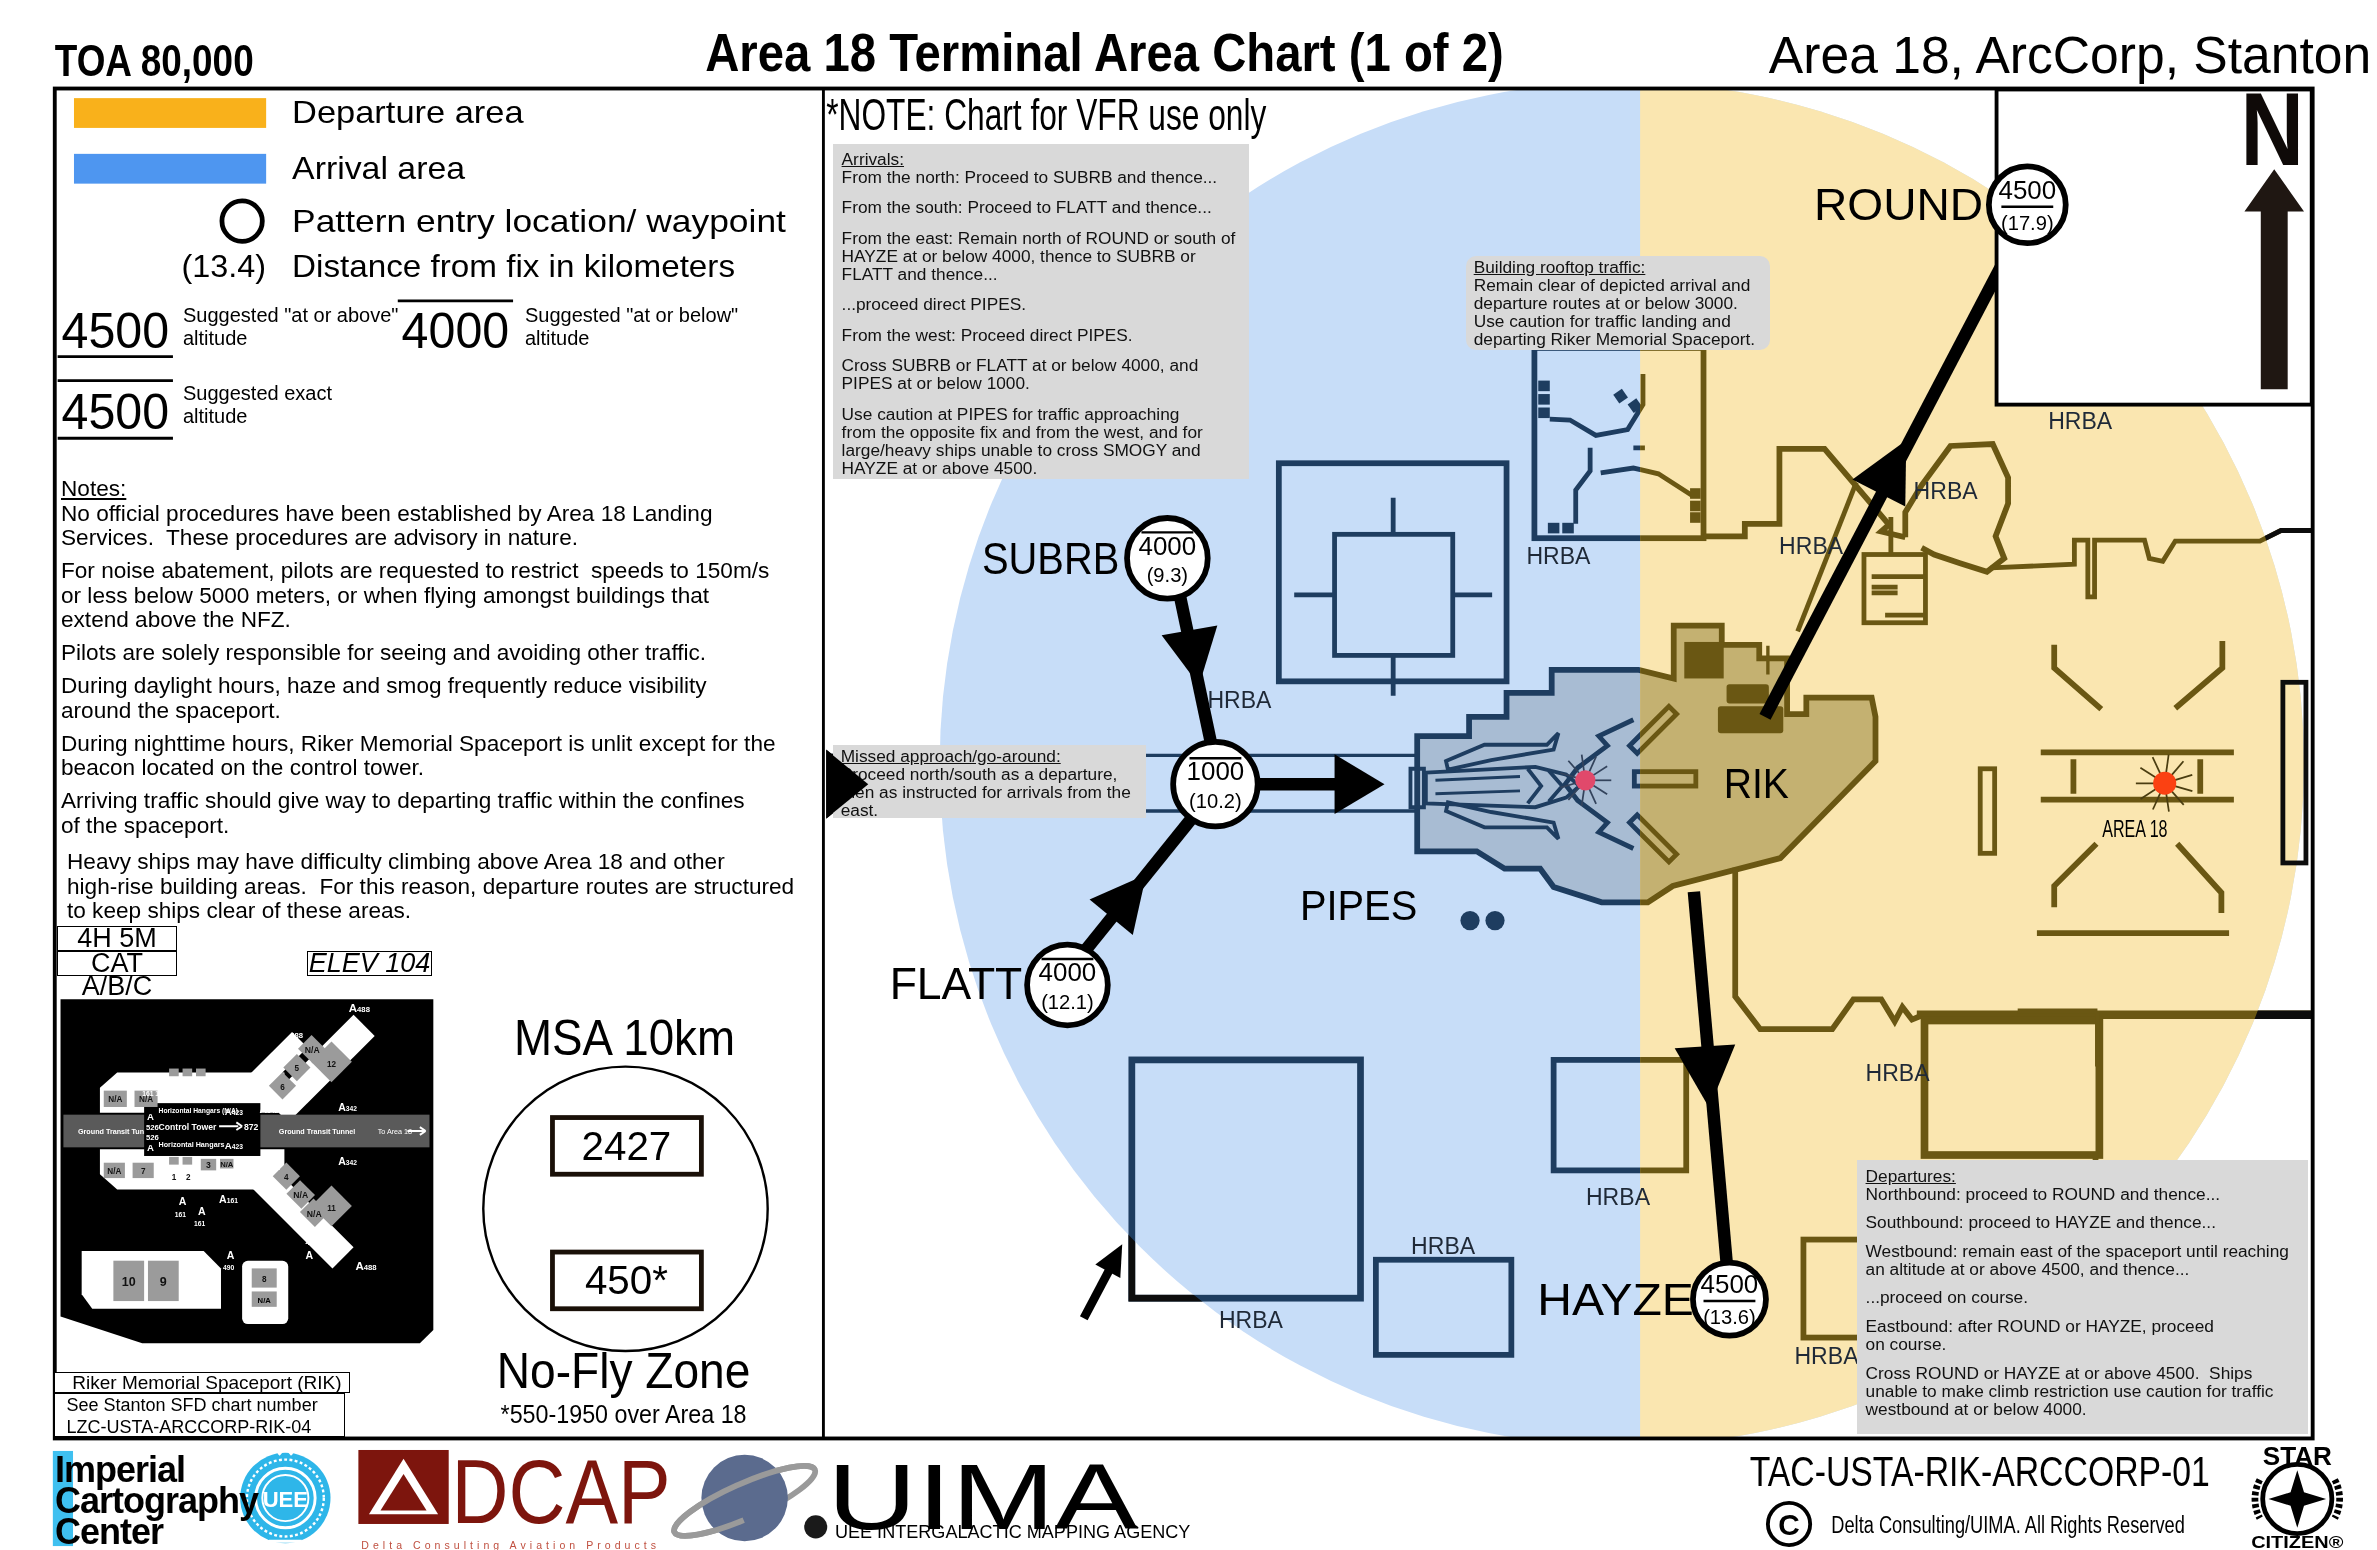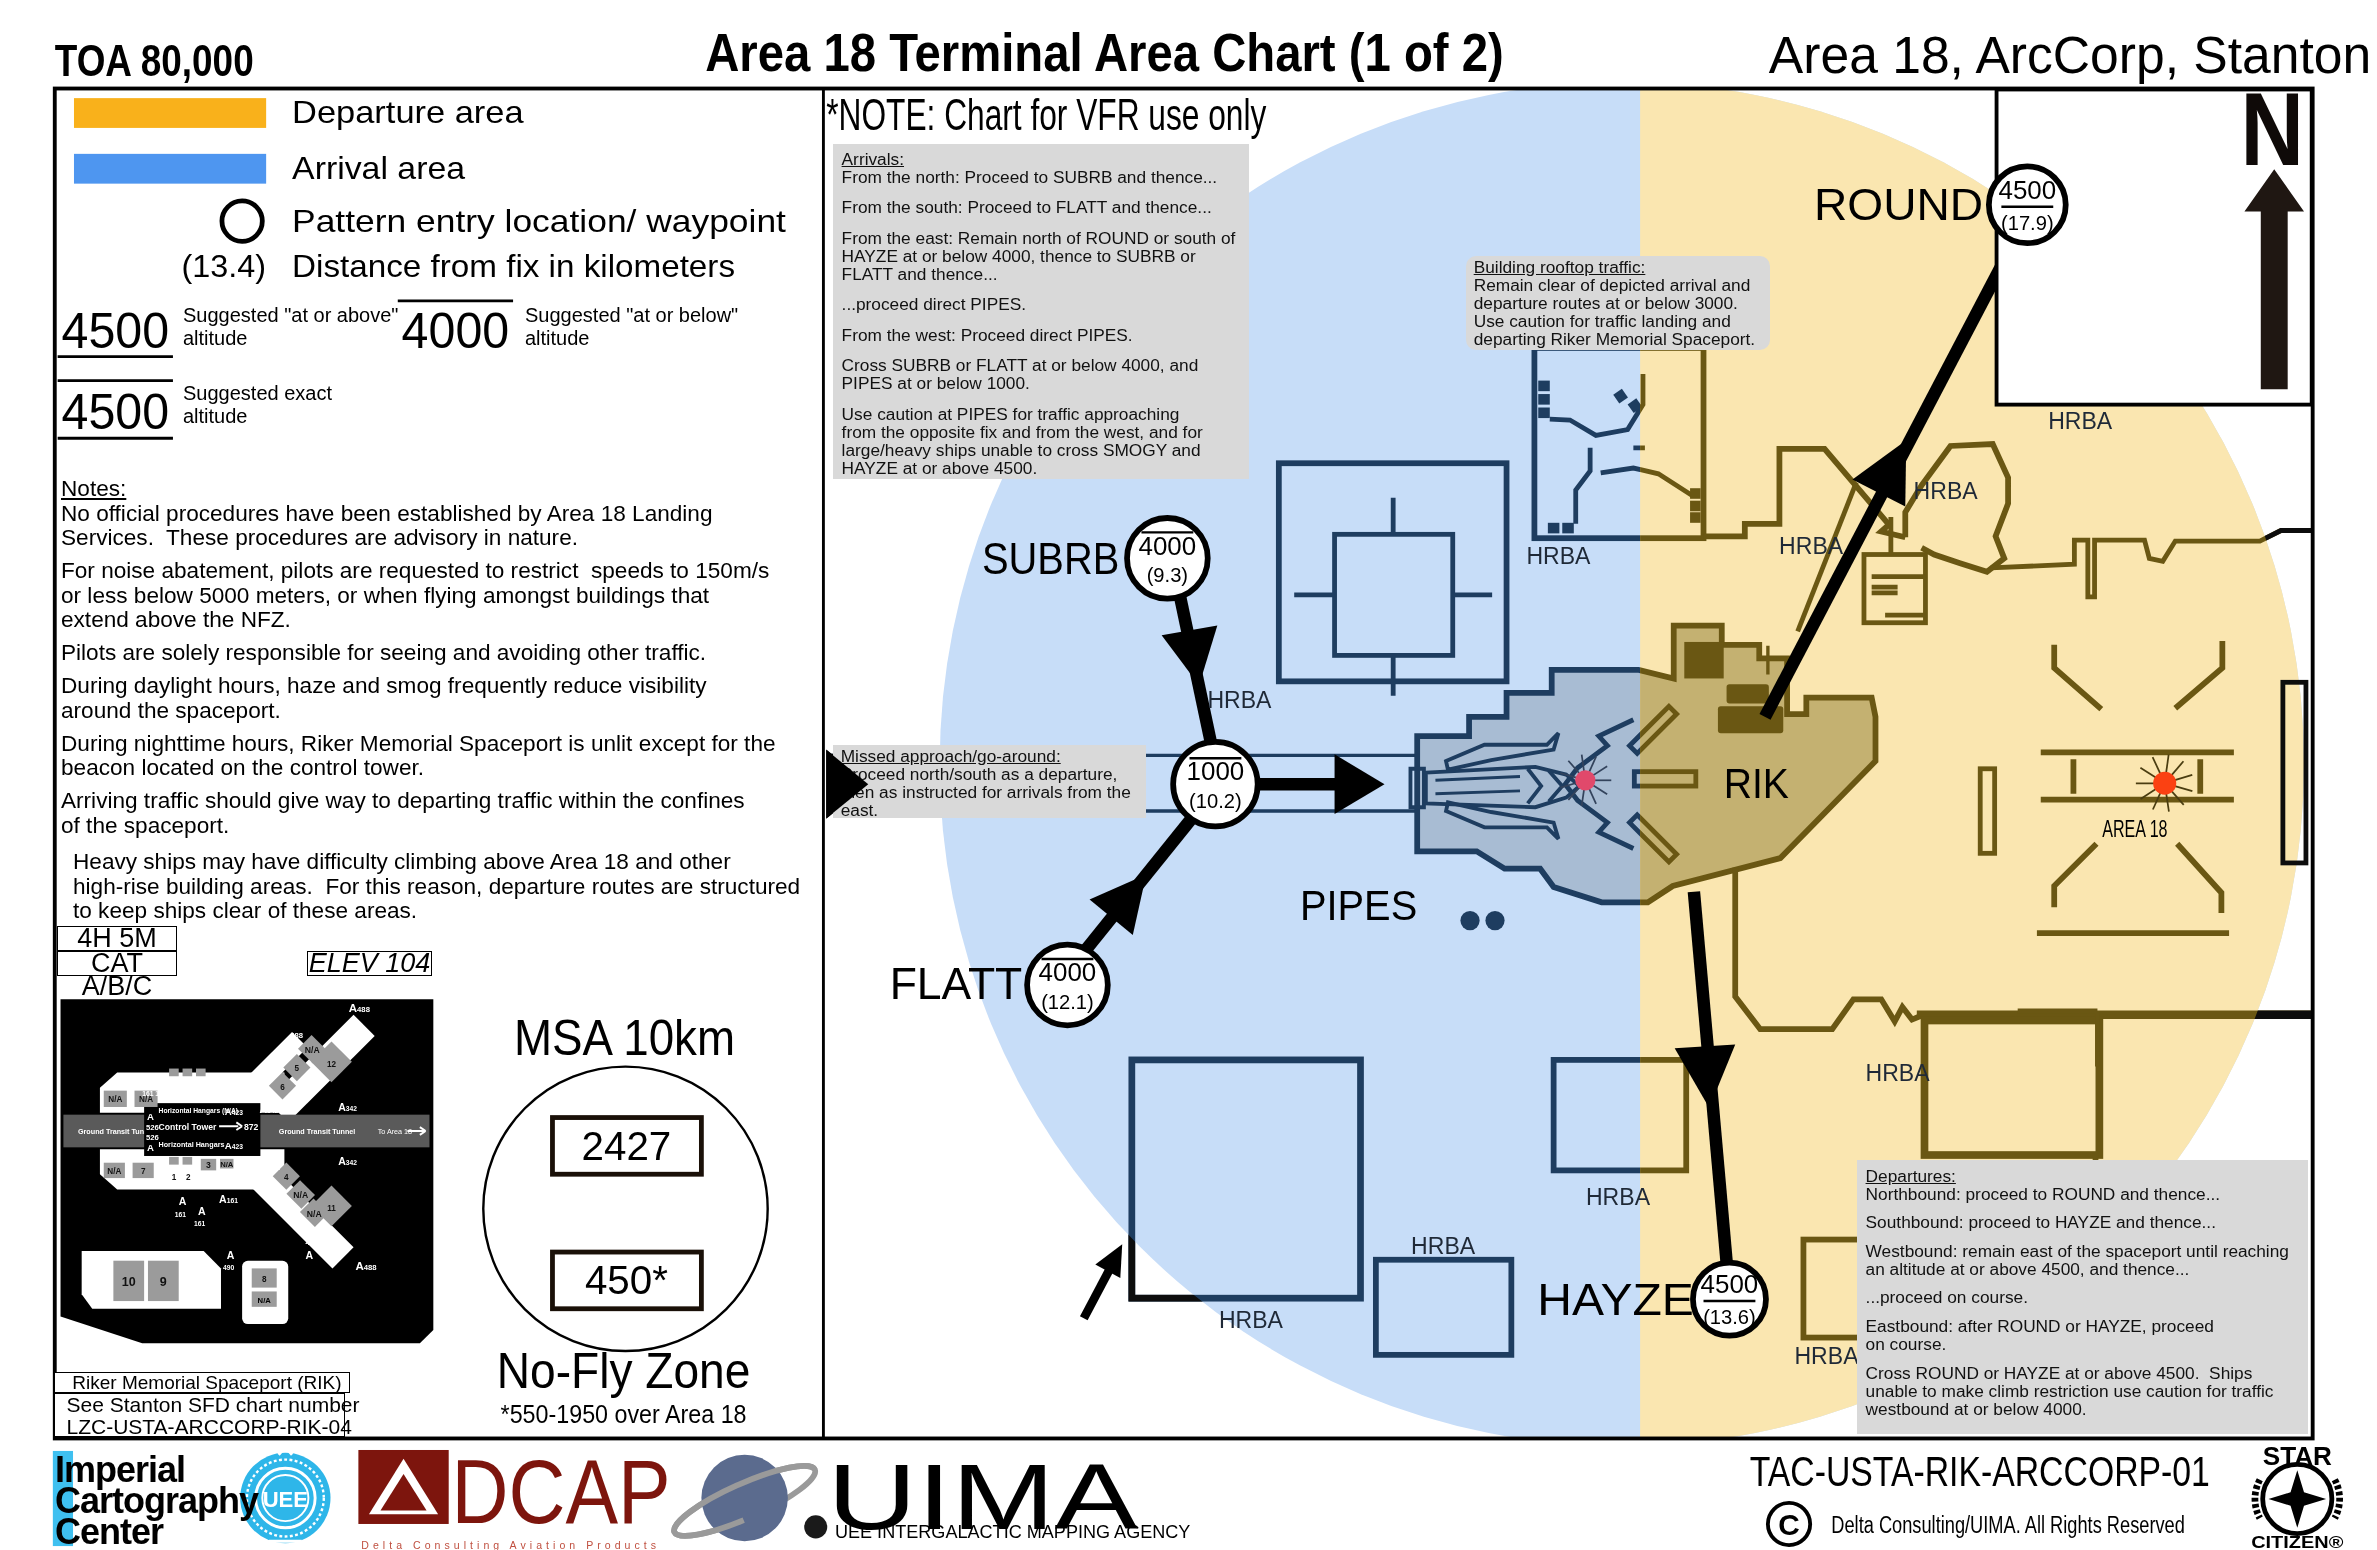--- a/index.html
+++ b/index.html
@@ -320,34 +320,34 @@
 <p style="margin:0 0 8.6px">For noise abatement, pilots are requested to restrict&nbsp; speeds to 150m/s<br>
 or less below 5000 meters, or when flying amongst buildings that<br>
 extend above the NFZ.</p>
 <p style="margin:0 0 8.6px">Pilots are solely responsible for seeing and avoiding other traffic.</p>
 <p style="margin:0 0 8.6px">During daylight hours, haze and smog frequently reduce visibility<br>
 around the spaceport.</p>
 <p style="margin:0 0 8.6px">During nighttime hours, Riker Memorial Spaceport is unlit except for the<br>
 beacon located on the control tower.</p>
 <p style="margin:0 0 12px">Arriving traffic should give way to departing traffic within the confines<br>
 of the spaceport.</p>
-<p style="margin:12px">Heavy ships may have difficulty climbing above Area 18 and other<br>
+<p style="margin:6px">Heavy ships may have difficulty climbing above Area 18 and other<br>
 high-rise building areas.&nbsp; For this reason, departure routes are structured<br>
 to keep ships clear of these areas.</p>
 </div>
 
 <div class="bx" style="left:57px;top:926px;width:118px;height:23px;text-align:center;line-height:23px;">4H 5M 3S</div>
 
 <div class="bx" style="left:57px;top:951px;width:118px;height:23px;text-align:center;line-height:23px;">CAT A/B/C</div>
 
 <div class="bx" style="left:307px;top:951px;width:123px;height:23px;text-align:center;line-height:23px;font-style:italic;">ELEV 104</div>
 
 <div class="bx" style="left:54px;top:1372px;width:277px;height:19px;line-height:20px;padding-left:17.3px;font-size:19px;white-space:nowrap;">Riker Memorial Spaceport (RIK)</div>
 
-<div class="bx" style="left:54px;top:1393px;width:277px;height:42px;line-height:22px;padding-left:11.5px;font-size:21px;white-space:nowrap;">See Stanton SFD chart number<br>LZC-USTA-ARCCORP-RIK-04</div>
+<div class="bx" style="left:54px;top:1393px;width:277px;height:42px;line-height:22px;padding-left:11.5px;font-size:18px;white-space:nowrap;">See Stanton SFD chart number<br>LZC-USTA-ARCCORP-RIK-04</div>
 
 <div class="gb" style="left:833px;top:144px;width:399px;height:323px;padding:5.8px 8.6px;">
 <p style="margin:0 0 12.5px"><span class="h">Arrivals:</span><br>From the north: Proceed to SUBRB and thence...</p>
 <p style="margin:0 0 12.5px">From the south: Proceed to FLATT and thence...</p>
 <p style="margin:0 0 12.5px">From the east: Remain north of ROUND or south of<br>HAYZE at or below 4000, thence to SUBRB or<br>FLATT and thence...</p>
 <p style="margin:0 0 12.5px">...proceed direct PIPES.</p>
 <p style="margin:0 0 12.5px">From the west: Proceed direct PIPES.</p>
 <p style="margin:0 0 12.5px">Cross SUBRB or FLATT at or below 4000, and<br>PIPES at or below 1000.</p>
 <p style="margin:0">Use caution at PIPES for traffic approaching<br>from the opposite fix and from the west, and for<br>large/heavy ships unable to cross SMOGY and<br>HAYZE at or above 4500.</p>
 </div>

